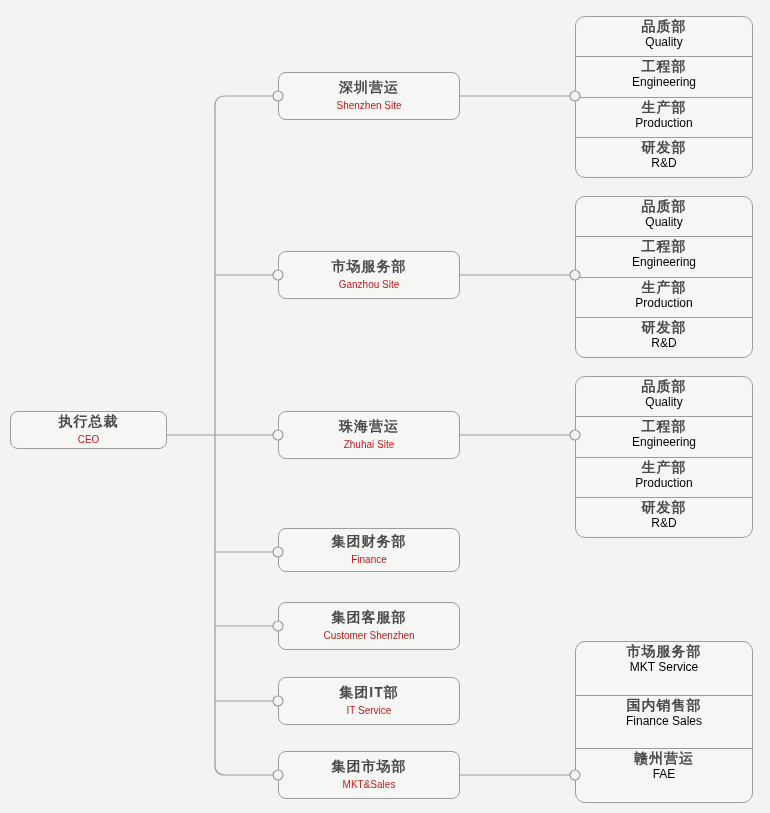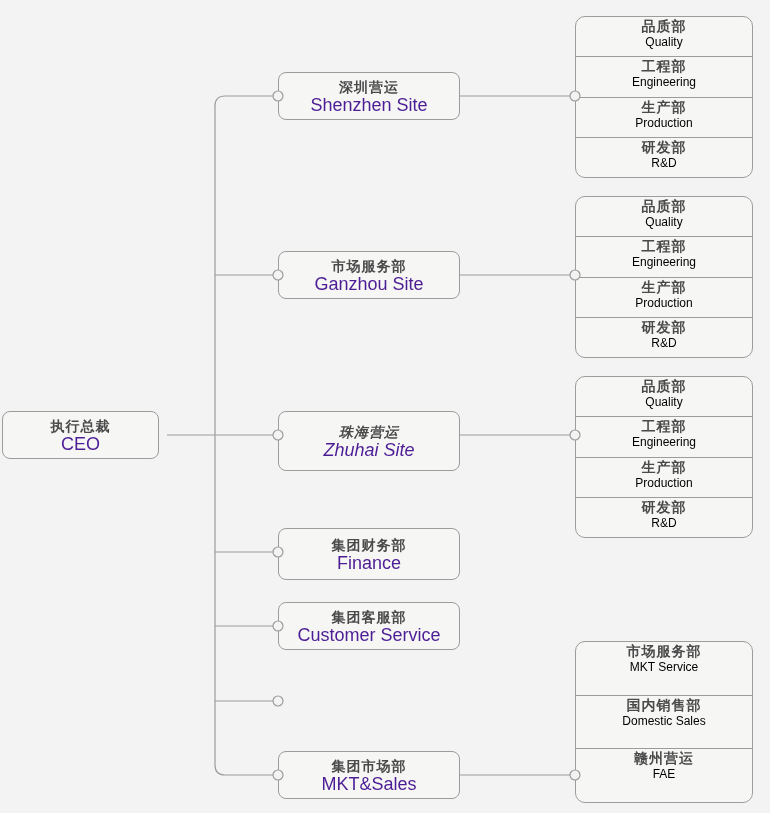--- a/index.html
+++ b/index.html
@@ -7,36 +7,36 @@
     position:relative;width:770px;height:813px;background:#f2f3f2;
     font-family:"Liberation Sans","DejaVu Sans",sans-serif;overflow:hidden;
   }
   .node{
     position:absolute;box-sizing:border-box;
     background:#f6f6f5;border:1px solid #9c9c9c;border-radius:8px;
     display:flex;flex-direction:column;align-items:center;justify-content:center;
     z-index:2;
   }
   .node .cn{font-size:14px;font-weight:bold;color:#4a4a4a;line-height:19px;letter-spacing:1px;}
-  .node .en{font-size:18px;color:#4c1d95;line-height:17px;}
+  .node .en{font-size:10px;color:#b91c1c;line-height:17px;}
   .group{
     position:absolute;box-sizing:border-box;width:178px;height:162px;
     background:#f6f6f5;border:1px solid #9c9c9c;border-radius:10px;
     display:flex;flex-direction:column;overflow:hidden;z-index:2;
   }
   .group .row{flex:1;display:flex;flex-direction:column;align-items:center;}
   .group .row + .row{border-top:1px solid #9c9c9c;}
   .group .cn{font-size:14px;font-weight:bold;color:#4a4a4a;line-height:18px;letter-spacing:1px;}
   .group .en{font-size:12px;color:#000000;line-height:15px;}
 
-  .pos-ceo{left:2px;top:411px;width:157px;height:48px;}
+  .pos-ceo{left:10px;top:411px;width:157px;height:38px;}
   .pos-b0{left:278px;top:72px;width:182px;height:48px;}
   .pos-b1{left:278px;top:251px;width:182px;height:48px;}
-  .pos-b2{left:278px;top:411px;width:182px;height:60px;font-style:italic;}
-  .pos-b3{left:278px;top:528px;width:182px;height:52px;}
+  .pos-b2{left:278px;top:411px;width:182px;height:48px;}
+  .pos-b3{left:278px;top:528px;width:182px;height:44px;}
   .pos-b4{left:278px;top:602px;width:182px;height:48px;}
   .pos-b5{left:278px;top:677px;width:182px;height:48px;}
   .pos-b6{left:278px;top:751px;width:182px;height:48px;}
   .pos-g0{left:575px;top:16px;}
   .pos-g1{left:575px;top:196px;}
   .pos-g2{left:575px;top:376px;}
   .pos-g3{left:575px;top:641px;}
 
   .wires{position:absolute;left:0;top:0;z-index:3;pointer-events:none;}
 </style>
@@ -61,21 +61,25 @@
   <div class="node pos-b2">
     <div class="cn">珠海营运</div>
     <div class="en">Zhuhai Site</div>
   </div>
   <div class="node pos-b3">
     <div class="cn">集团财务部</div>
     <div class="en">Finance</div>
   </div>
   <div class="node pos-b4">
     <div class="cn">集团客服部</div>
-    <div class="en">Customer Service</div>
+    <div class="en">Customer Shenzhen</div>
+  </div>
+  <div class="node pos-b5">
+    <div class="cn">集团IT部</div>
+    <div class="en">IT Service</div>
   </div>
   <div class="node pos-b6">
     <div class="cn">集团市场部</div>
     <div class="en">MKT&amp;Sales</div>
   </div>
 
   <div class="group pos-g0">
     <div class="row">
       <div class="cn">品质部</div>
       <div class="en">Quality</div>
@@ -132,21 +136,21 @@
     </div>
   </div>
 
   <div class="group pos-g3">
     <div class="row">
       <div class="cn">市场服务部</div>
       <div class="en">MKT Service</div>
     </div>
     <div class="row">
       <div class="cn">国内销售部</div>
-      <div class="en">Domestic Sales</div>
+      <div class="en">Finance Sales</div>
     </div>
     <div class="row">
       <div class="cn">赣州营运</div>
       <div class="en">FAE</div>
     </div>
   </div>
 
   <svg class="wires" width="770" height="813" viewBox="0 0 770 813">
     <g fill="none" stroke="#9c9c9c" stroke-width="1.2">
 

